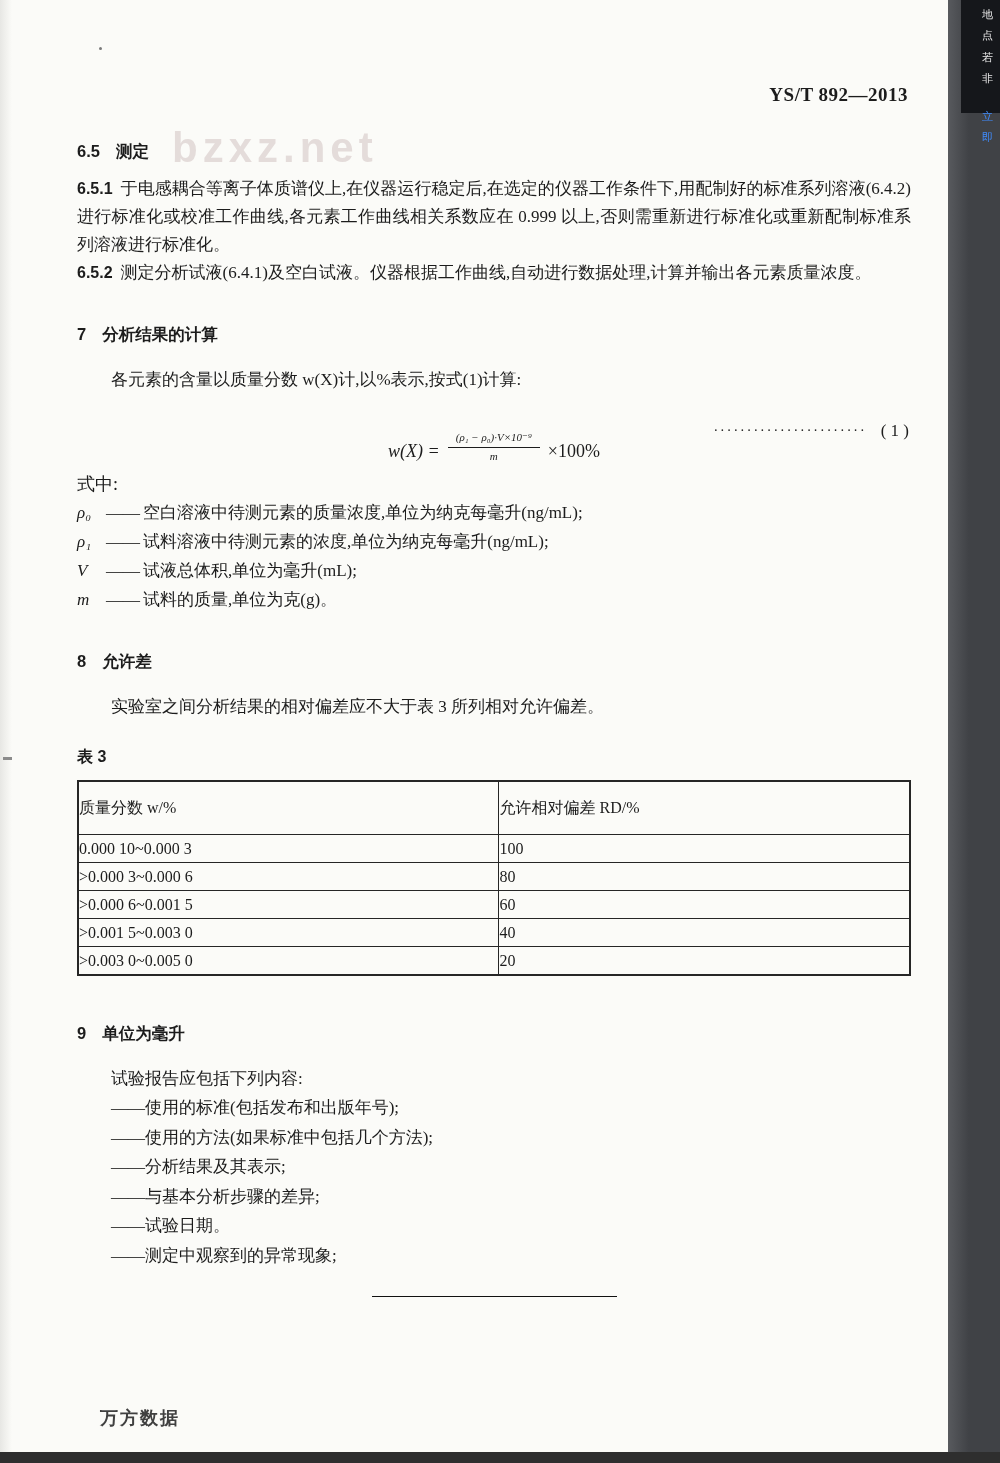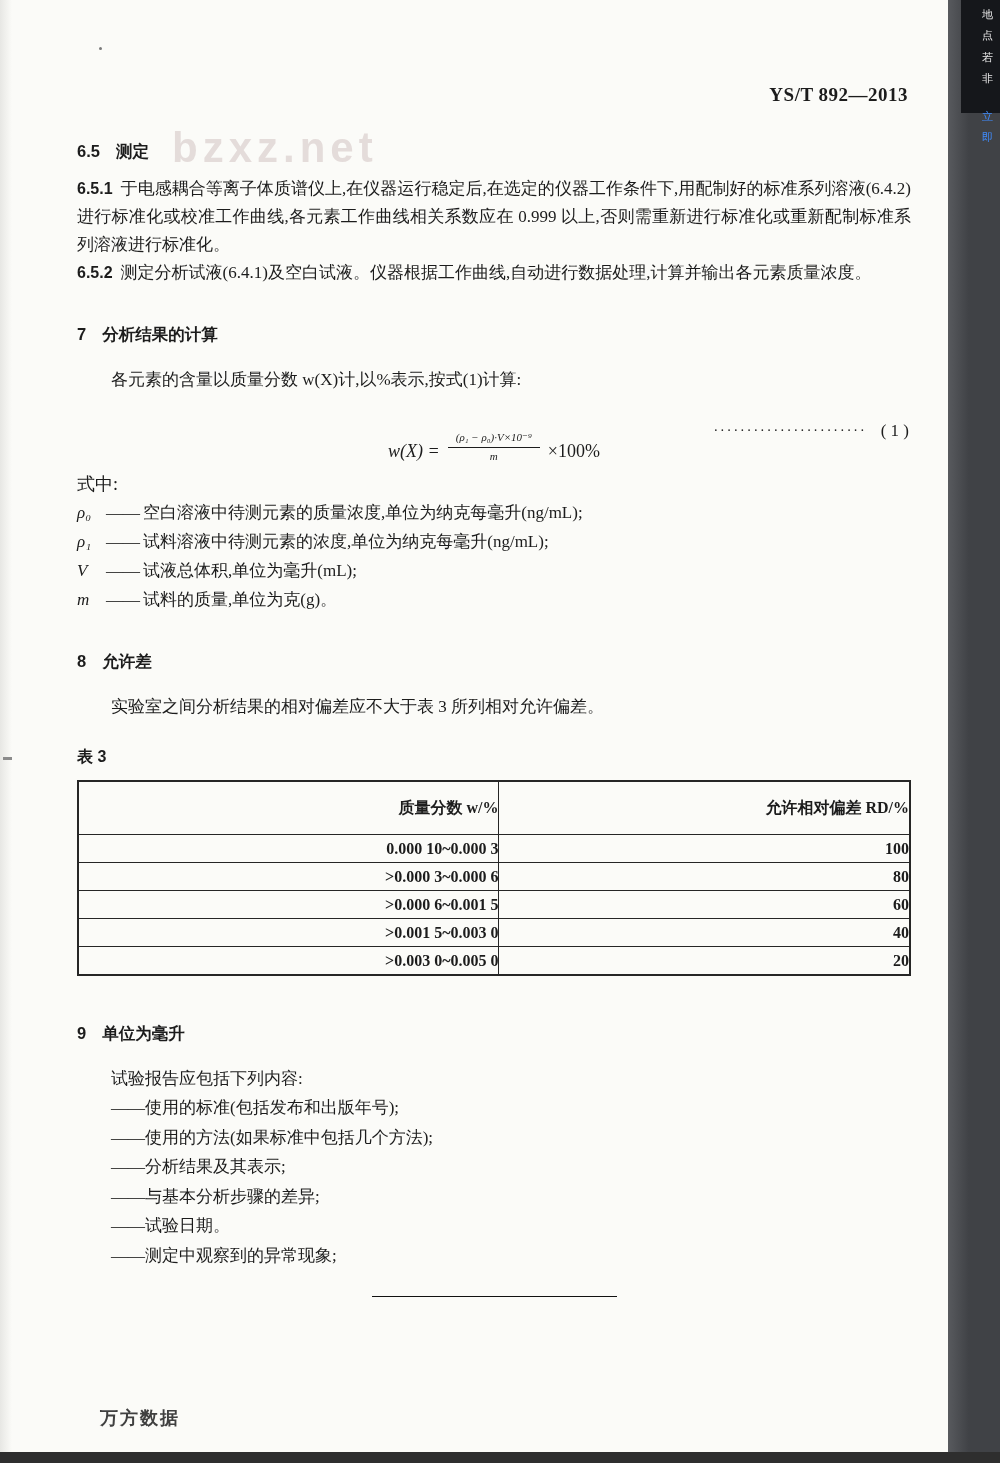--- a/index.html
+++ b/index.html
@@ -57,22 +57,22 @@
   .where-label{margin-top:8px;font-size:18px;line-height:28px}
   .def-row{display:flex;font-size:17px;line-height:29px}
   .def-sym{font-style:italic;min-width:26px}
   .def-dash{margin:0 3px}
 
   .m-sec8{margin-top:36px}
   .table-caption{margin-top:26px;text-align:left;
     font-family:"Liberation Sans","DejaVu Sans",sans-serif;font-weight:bold;font-size:16px}
   table.t3{width:100%;border-collapse:collapse;margin-top:12px;
     border:2px solid #262626}
-  table.t3 th,table.t3 td{border:1px solid #262626;text-align:right;
-    font-size:16px;font-weight:bold;padding:0}
+  table.t3 th,table.t3 td{border:1px solid #262626;text-align:left;
+    font-size:16px;font-weight:normal;padding:0}
   table.t3 th{height:52px}
   table.t3 td{height:27px}
   table.t3 .col-w{width:50.6%}
 
   .m-sec9{margin-top:46px}
   .report-item{font-size:17px;line-height:29.5px}
   .end-rule{width:245px;margin:26px auto 0;border:0;border-top:1.5px solid #111}
 
   .footer-stamp{position:absolute;left:100px;top:1406px;z-index:1;
     font-size:18px;font-weight:bold;color:#404040;letter-spacing:2px}

